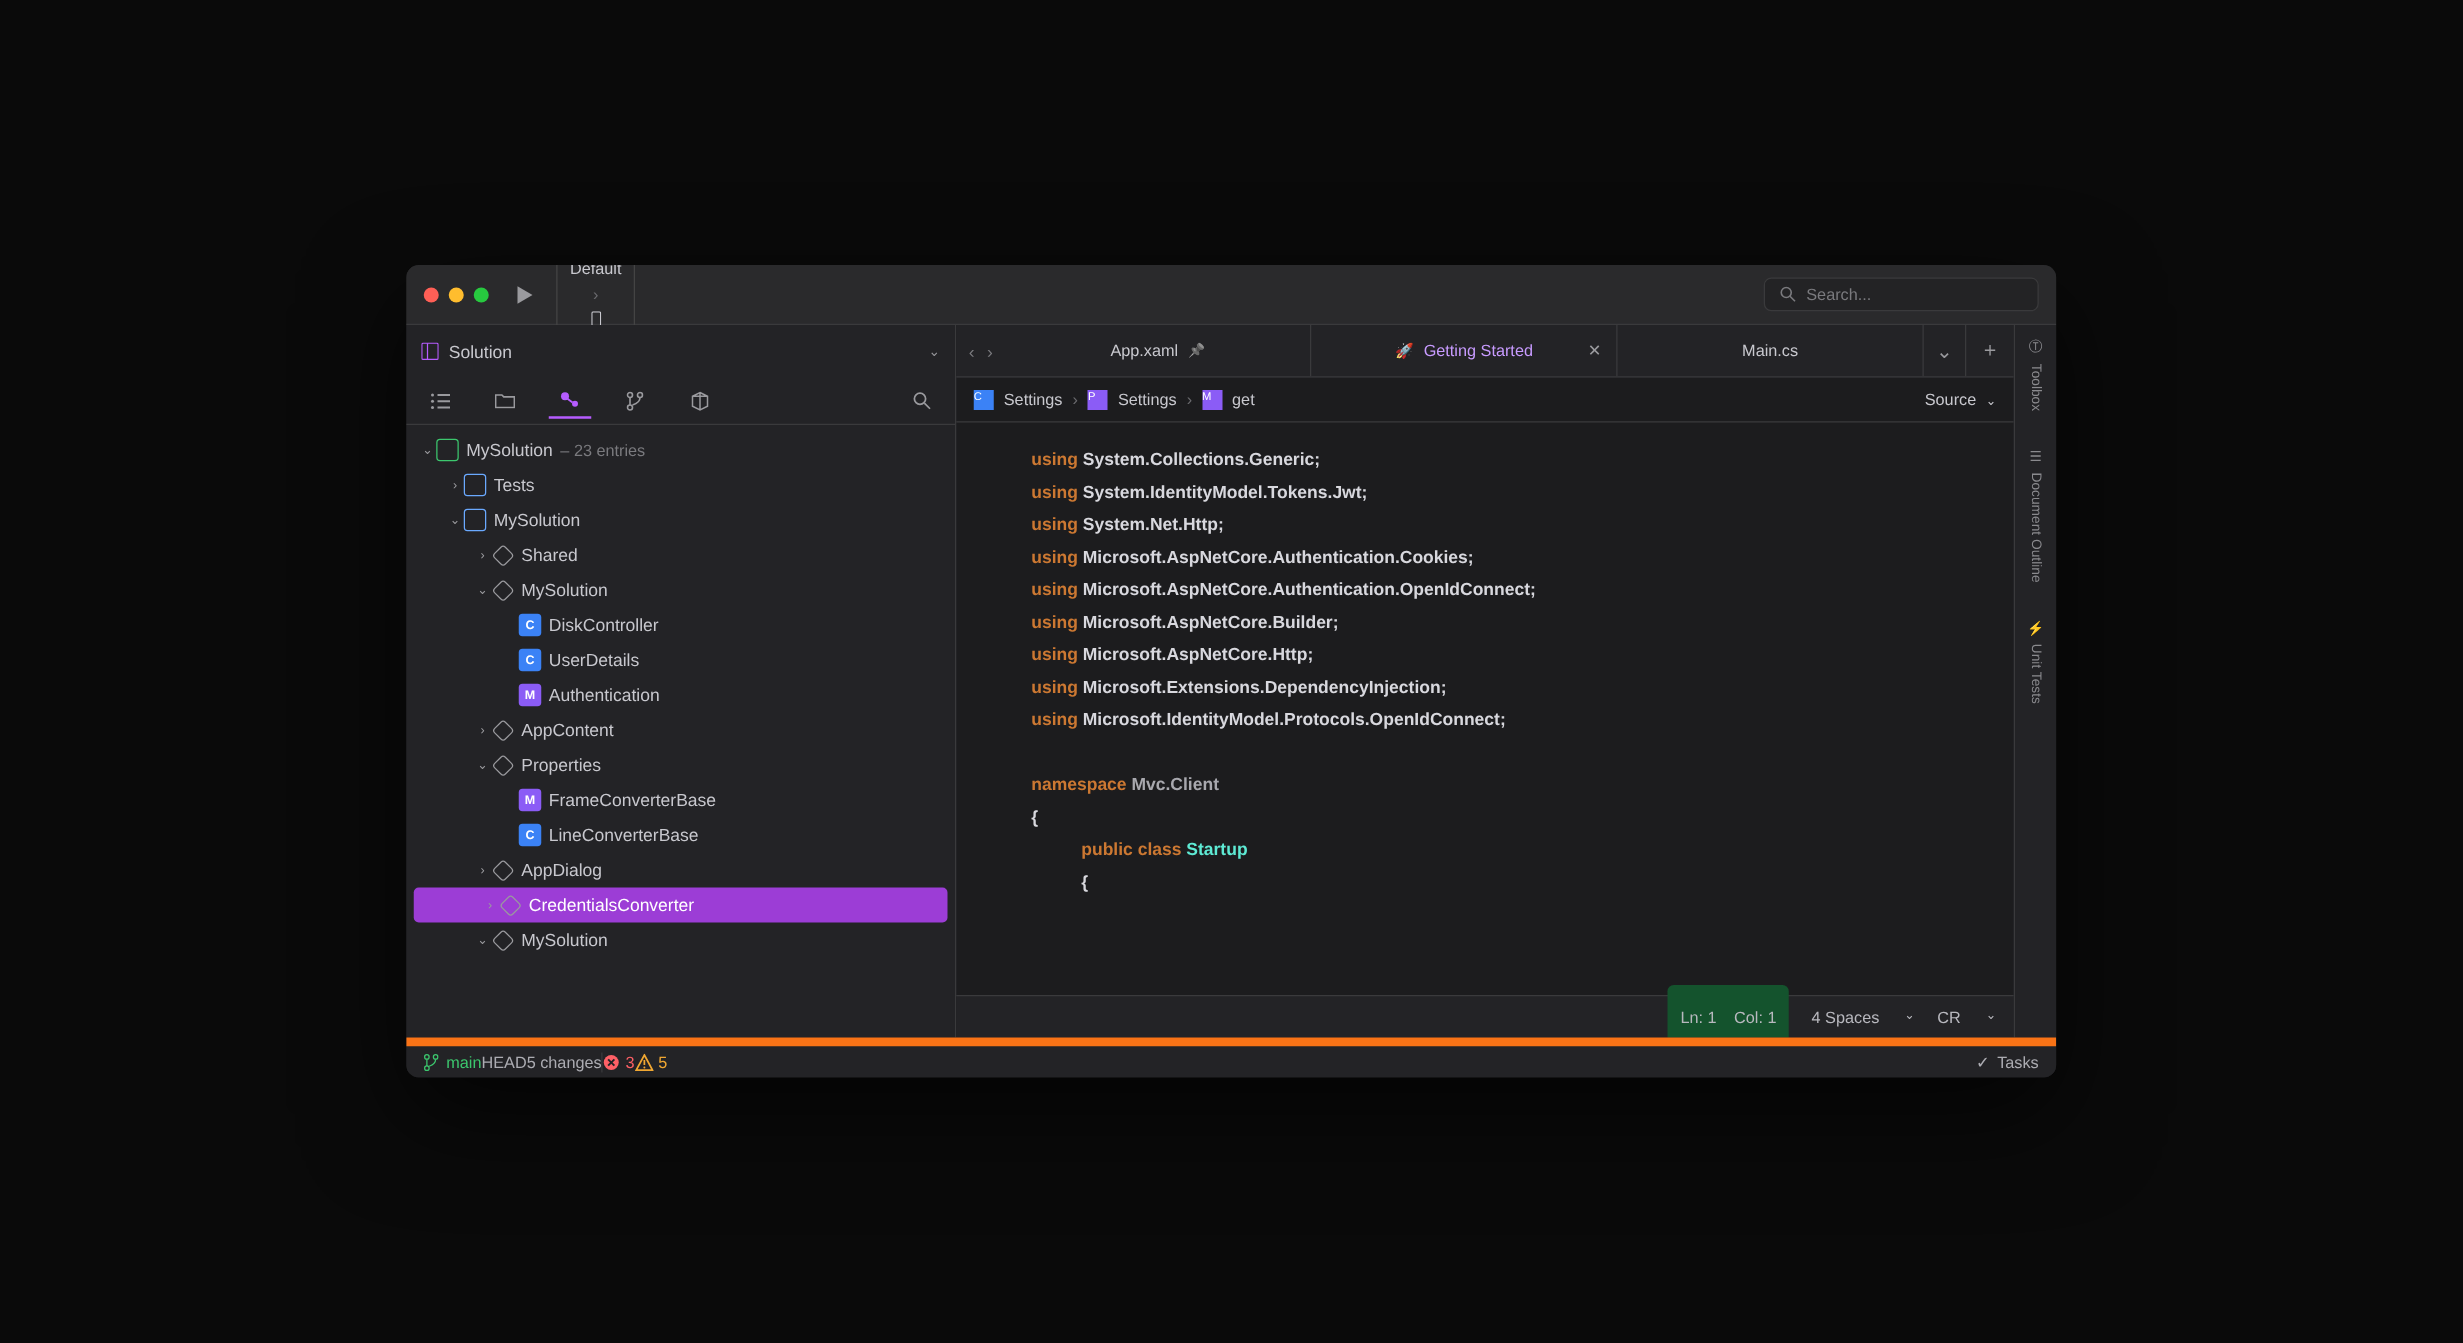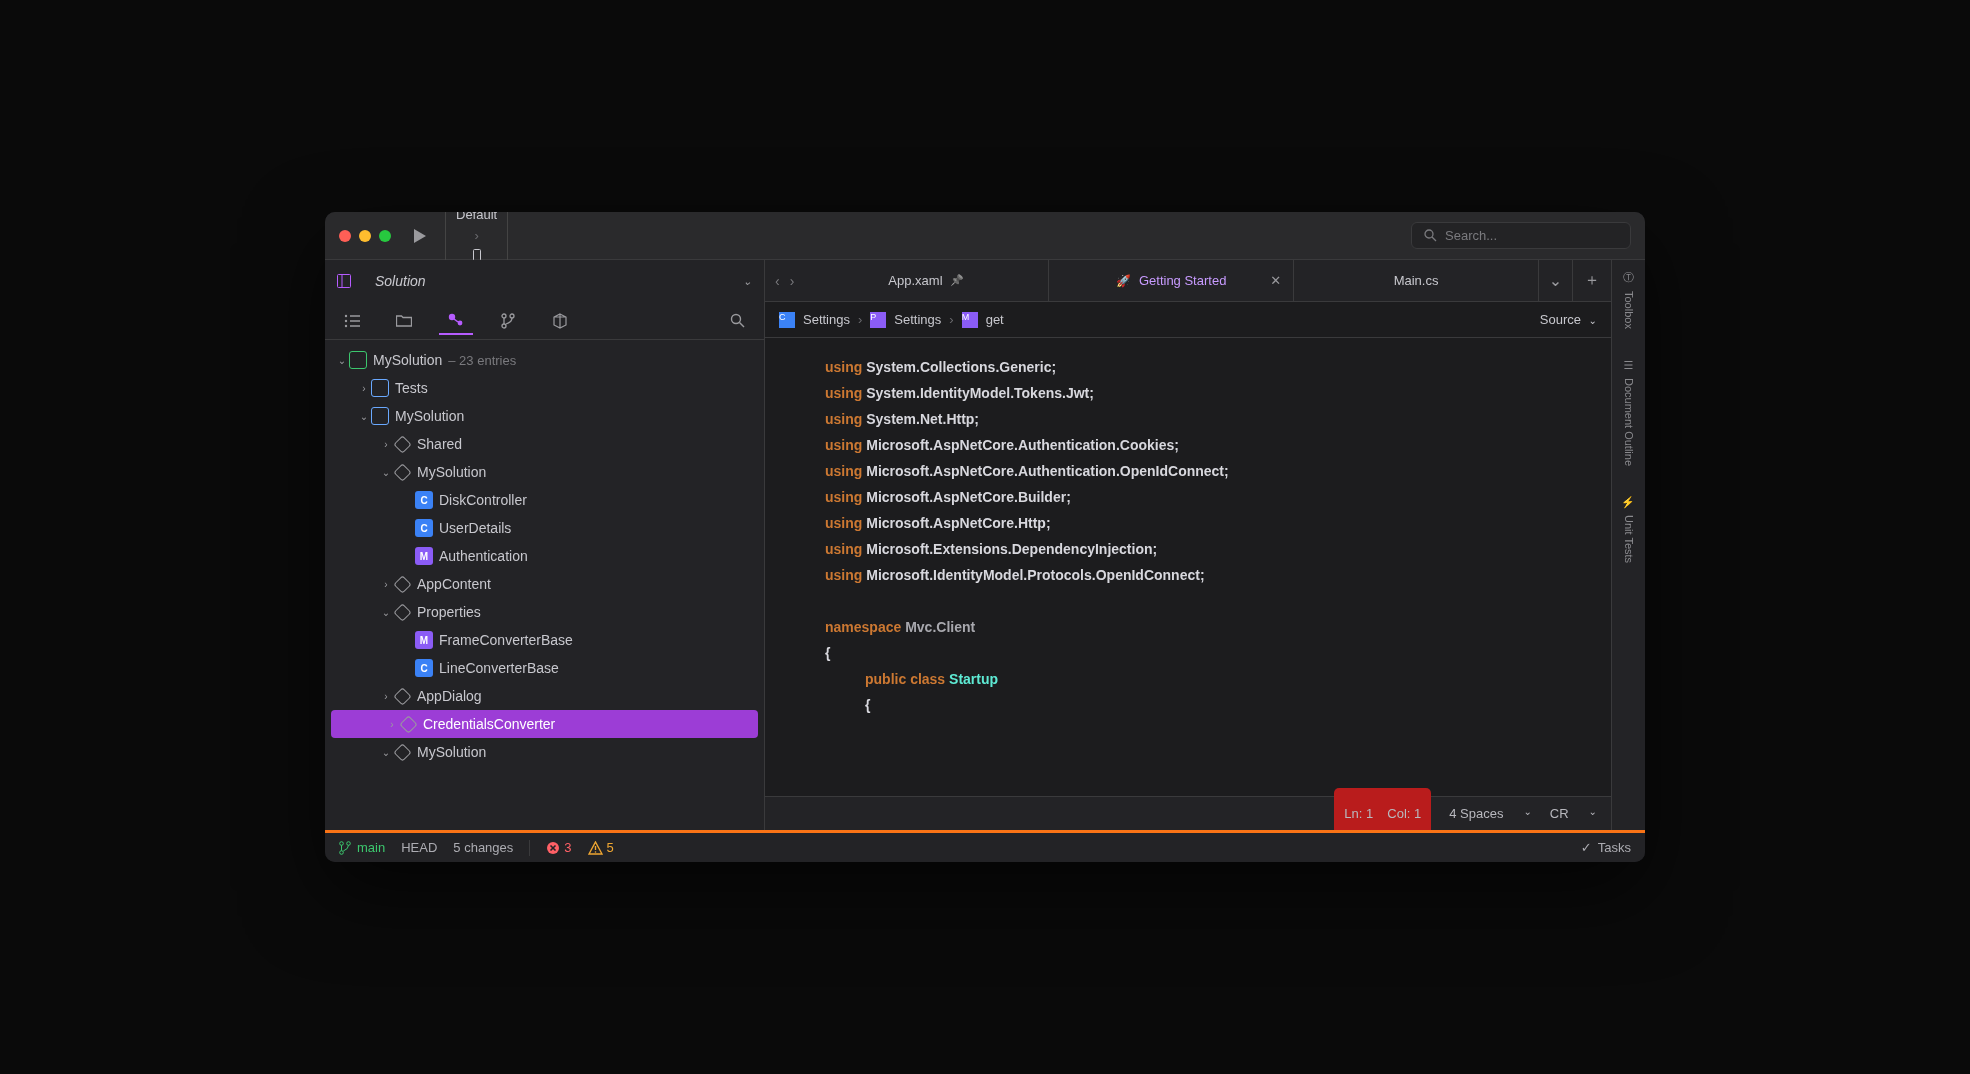--- a/index.html
+++ b/index.html
@@ -17,21 +17,21 @@
 .run-target { display: flex; align-items: center; border: 1px solid #444; border-radius: 6px; padding: 4px 10px; gap: 6px; color: #c8c8ce; font-size: 13px; margin-left: 6px; cursor: pointer; flex-direction: column; }
 .run-target .sep { color: #6a6a6e; }
 .titlebar-spacer { flex: 1; }
 .search-box { display: flex; align-items: center; gap: 8px; background: #232325; border: 1px solid #3a3a3c; border-radius: 6px; padding: 5px 12px; width: 220px; color: #7a7a7e; font-size: 13px; }
 
 
 .body { flex: 1; display: flex; min-height: 0; }
 
 
 .sidebar { width: 440px; border-right: 1px solid #3a3a3c; display: flex; flex-direction: column; background: #232326; }
-.sidebar-header { height: 42px; display: flex; align-items: center; padding: 0 12px; color: #c8c8ce; font-size: 14px; gap: 24px; font-style: italic; }
+.sidebar-header { height: 42px; display: flex; align-items: center; padding: 0 12px; color: #c8c8ce; font-size: 14px; gap: 8px; }
 .sidebar-header .spacer { flex: 1; }
 .sidebar-tabs { height: 38px; display: flex; align-items: center; padding: 0 10px; gap: 18px; color: #9a9a9e; border-bottom: 1px solid #3a3a3c; }
 .sidebar-tabs .tab { width: 34px; display: flex; justify-content: center; padding-bottom: 6px; padding-top: 6px; cursor: pointer; }
 .sidebar-tabs .tab.active { border-bottom: 2px solid #b65cff; }
 .sidebar-tabs .spacer { flex: 1; }
 
 .tree { flex: 1; overflow: auto; padding: 6px 0; font-size: 14px; color: #c8c8ce; }
 .tree-row { display: flex; align-items: center; height: 28px; padding-right: 10px; white-space: nowrap; cursor: pointer; }
 .tree-row.selected { background: #9c3dd6; color: #fff; border-radius: 4px; margin: 0 6px; }
 .tree-row .chev { width: 14px; color: #9a9a9e; font-size: 10px; text-align: center; }
@@ -66,29 +66,29 @@
 .source-sel { color: #c8c8ce; cursor: pointer; }
 
 
 .code { flex: 1; padding: 16px 0 0 60px; font-family: "SF Mono", Menlo, Consolas, monospace; font-size: 14px; line-height: 26px; overflow: auto; color: #d8d8de; position: relative; font-weight: bold; }
 .kw { color: #cc7832; }
 .type { color: #5eead4; }
 .ns { color: #a8a8ae; }
 
 
 .editor-footer { height: 34px; border-top: 1px solid #3a3a3c; display: flex; align-items: center; justify-content: flex-end; padding: 0 14px; gap: 18px; color: #b8b8be; font-size: 13px; background: #232326; }
-.editor-footer .pill { background: #b91c1c; border-radius: 5px; padding: 18px 10px; display: inline-flex; gap: 14px; }
+.editor-footer .pill { background: #14532d; border-radius: 5px; padding: 18px 10px; display: inline-flex; gap: 14px; }
 .editor-footer .dd { display: inline-flex; gap: 20px; cursor: pointer; }
 
 
 .right-rail { width: 34px; border-left: 1px solid #3a3a3c; display: flex; flex-direction: column; align-items: center; padding-top: 10px; gap: 30px; color: #8a8a8e; font-size: 11px; background: #232326; }
 .rail-item { writing-mode: vertical-rl; cursor: pointer; display: flex; align-items: center; gap: 6px; }
 
 
-.statusbar { height: 32px; border-top: 3px solid #f97316; display: flex; align-items: center; padding: 0 14px; gap: 16px; font-size: 13px; color: #acacb2; background: #232326; }
+.statusbar { height: 32px; border-top: 7px solid #f97316; display: flex; align-items: center; padding: 0 14px; font-size: 13px; color: #acacb2; background: #232326; }
 .statusbar .branch { color: #3cc76e; display: flex; align-items: center; gap: 6px; }
 .statusbar .err { color: #ff6066; display: flex; align-items: center; gap: 4px; }
 .statusbar .warn { color: #f0a732; display: flex; align-items: center; gap: 4px; }
 .statusbar .divider { width: 1px; height: 16px; background: #3a3a3c; }
 .statusbar .spacer { flex: 1; }
 .statusbar .tasks { display: flex; align-items: center; gap: 6px; cursor: pointer; }
 
 svg { display: block; }
 </style>
 </head>

